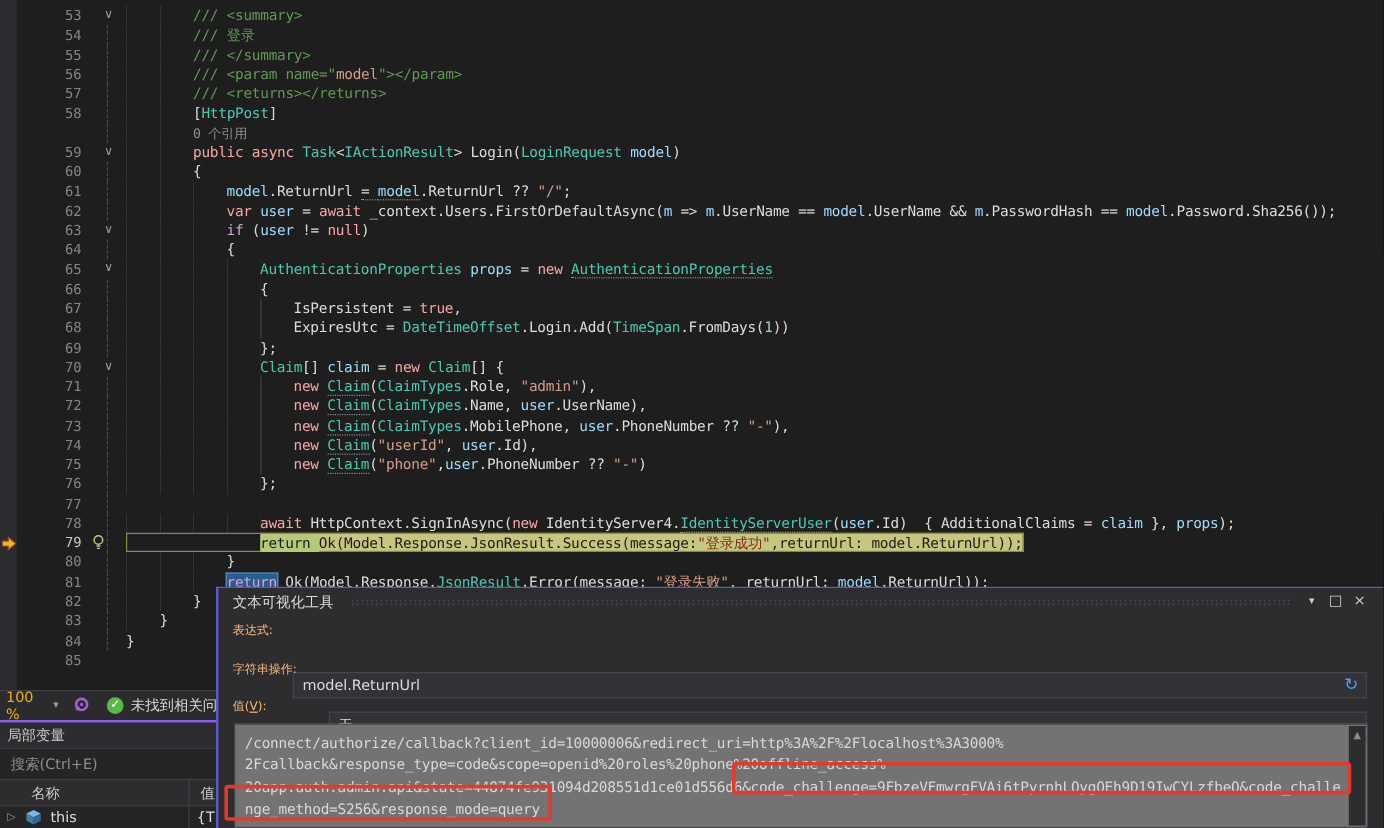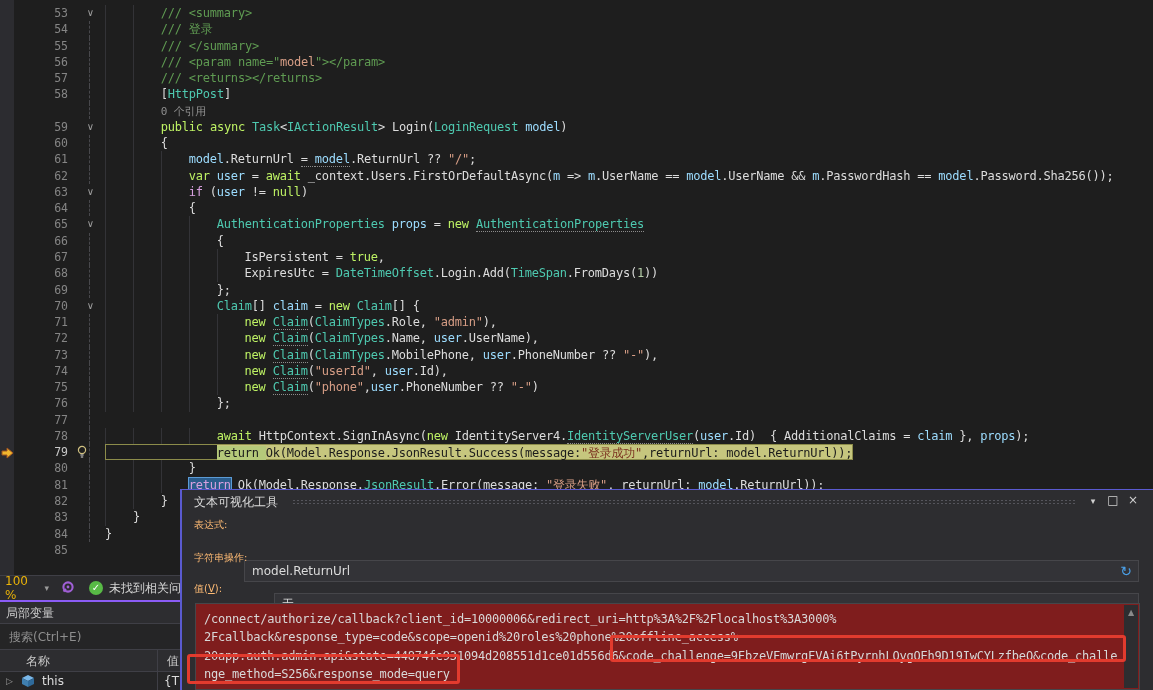--- a/index.html
+++ b/index.html
@@ -15,21 +15,21 @@
   .gut-num { flex:0 0 76px; padding-right:8px; text-align:right;
              font-family:"DejaVu Sans Mono", monospace; font-size:11.5px; color:#858585; }
   .cur-stmt .gut-num { color:#c9c9c9; }
   .gut-fold { flex:0 0 29px; position:relative; color:#9d9d9d; font-size:10px; text-align:center; }
   .gut-fold.fline::before { content:""; position:absolute; left:13px; top:0; bottom:0; border-left:1px dashed #48484c; }
   .code { position:relative; white-space:pre; font-family:"DejaVu Sans Mono", monospace;
           font-size:12px; letter-spacing:-0.22px; color:#dcdcdc; }
   .ind { display:inline-block; height:16.27px; vertical-align:top;
          background:repeating-linear-gradient(90deg, #333337 0 1px, transparent 1px 28px); }
   .sg.pl  { color:#dcdcdc; }
-  .sg.k   { color:#bef264; }
+  .sg.k   { color:#fca5a5; }
   .sg.kc  { color:#d8a0df; }
   .sg.ty  { color:#4ec9b0; }
   .sg.loc { color:#9cdcfe; }
   .sg.str { color:#d69d85; }
   .sg.cm  { color:#5f9b52; }
   .sg.num { color:#b5cea8; }
   .sg.lens{ color:#8f8f8f; font-size:11px; }
   .sg.ud  { border-bottom:1px dotted #8c8c8c; }
   .sg.sel { background:#2b5d8c; outline:1px solid #5b9bd5; }
   
@@ -81,21 +81,21 @@
   .viz-label { position:absolute; left:12px; color:#fdba74; font-size:10px; }
   .viz-field { position:absolute; background:#333337; border:1px solid #46464a; height:22px;
                color:#dcdcdc; font-size:12px; line-height:20px; padding-left:7px;margin-top:46px; }
   #expr-field { left:62px; right:14px; top:24px; }
   #refresh-icon { position:absolute; right:6px; top:0px; color:#4ba0e8; font-size:14px; }
   #strop-field { left:92px; right:14px; top:57px; }
   #strop-caret { position:absolute; right:6px; top:6px; color:#cfcfcf; font-size:9px; }
   #value-label { top:92px; }
   #value-label .u { text-decoration:underline; }
   #value-box { position:absolute; left:13px; right:13px; top:113px; bottom:0;
-               background:#7f1d1d; border:1px solid #46464a; padding:6px 8px; overflow:hidden; }
+               background:#737373; border:1px solid #46464a; padding:6px 8px; overflow:hidden; }
   .vline { font-family:"DejaVu Sans Mono", monospace; font-size:12px; letter-spacing:-0.2px;
            color:#d8d8d8; line-height:18.3px; white-space:pre; }
   #value-scroll { position:absolute; right:1px; top:1px; bottom:1px; width:14px; background:#2d2d30; }
   #scroll-up { display:block; text-align:center; color:#8a8a8a; font-size:8px; padding-top:3px; }
 
   
   .redbox { position:absolute; border:3px solid #e23b2e; border-radius:3px; z-index:30; }
   #redbox-challenge { left:610px; top:635px; width:516px; height:27px; }
   #redbox-method    { left:187px; top:654px; width:273px; height:30px; }
 </style>

